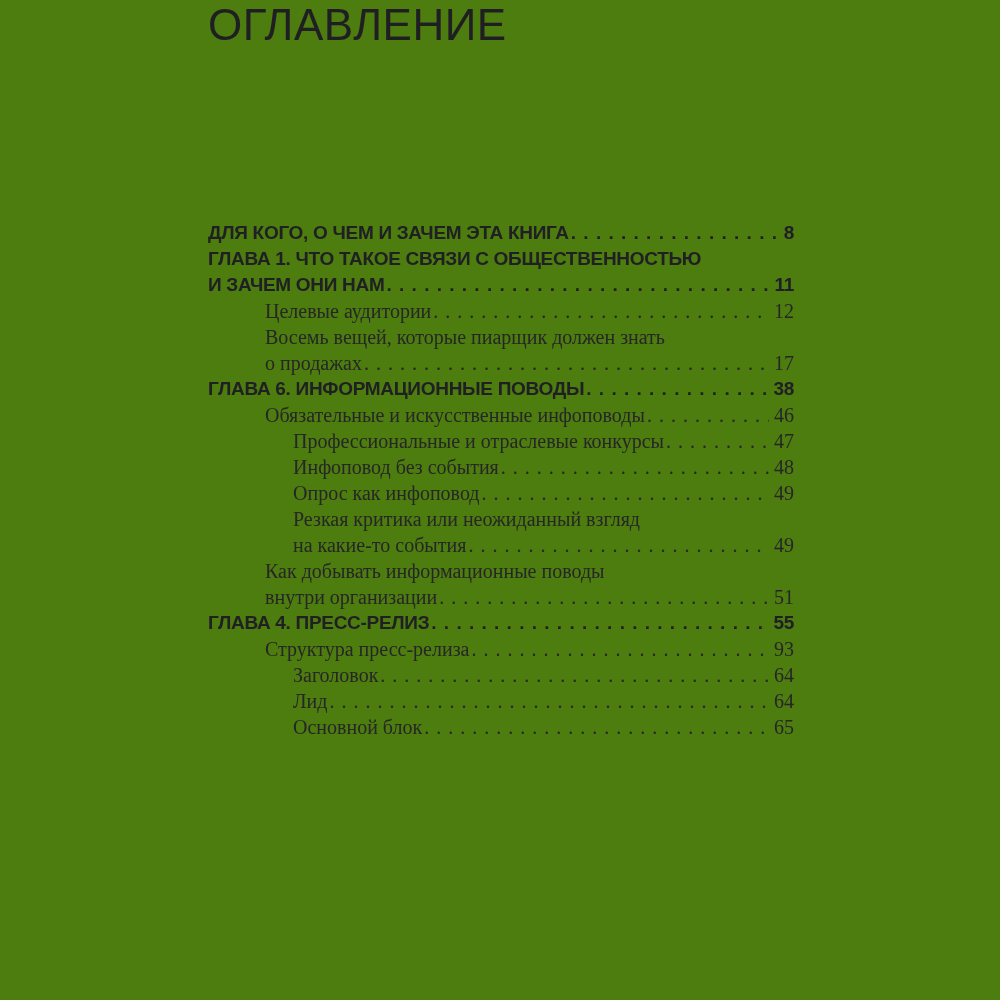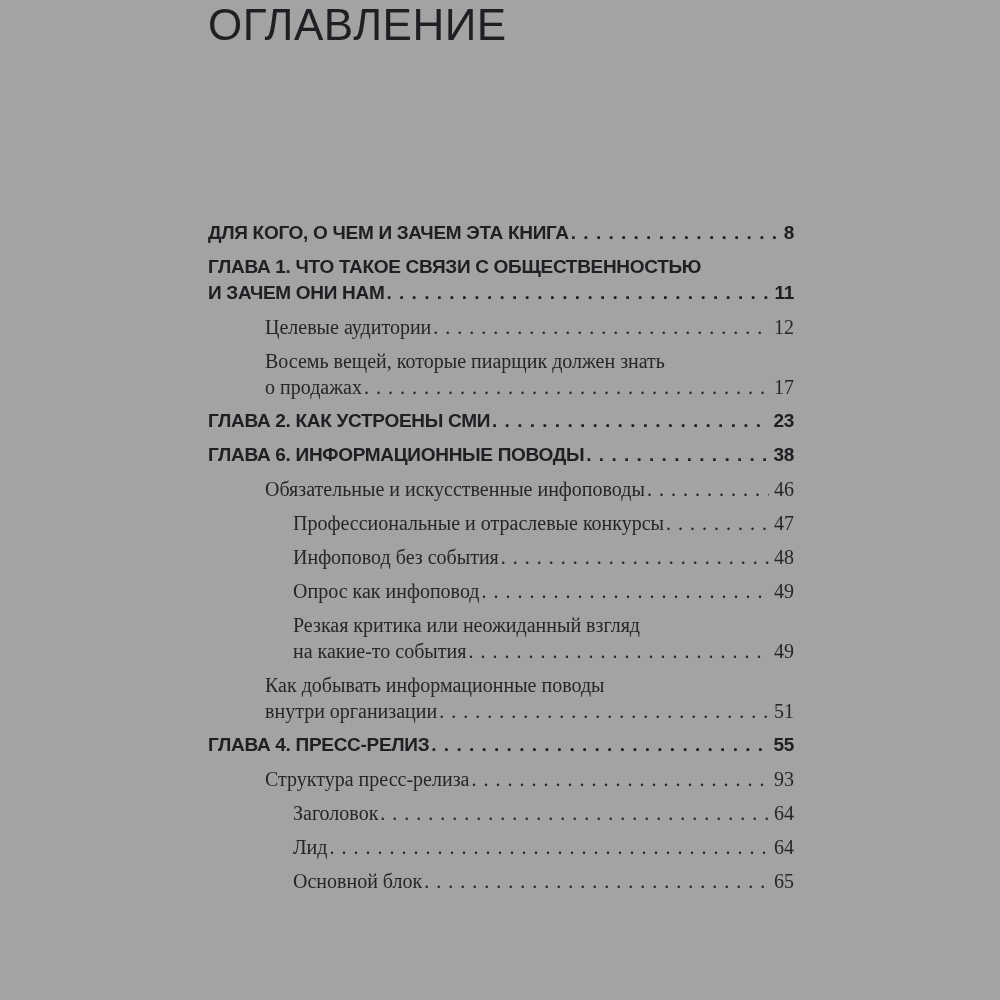--- a/index.html
+++ b/index.html
@@ -4,21 +4,21 @@
 <style>
   html, body {
     margin: 0;
     padding: 0;
     background: #ffffff;
   }
   .page {
     position: relative;
     width: 1000px;
     height: 1000px;
-    background: #a3a3a3;
+    background: #4d7c0f;
     overflow: hidden;
     font-family: "Liberation Serif", serif;
     color: #262626;
   }
   .content {
     position: absolute;
     left: 208px;
     top: 2px;
     width: 586px;
   }
@@ -28,21 +28,20 @@
     font-weight: 400;
     font-size: 44px;
     line-height: 46px;
     letter-spacing: 0.5px;
     color: #1f1f23;
   }
   .toc {
     margin-top: 172px;
   }
   .entry {
-    margin-top: 8px;
   }
   .toc .entry:first-child {
     margin-top: 0;
   }
   .entry.lvl1 {
     font-family: "Liberation Sans", sans-serif;
     font-weight: 700;
     font-size: 19px;
     letter-spacing: -0.3px;
     color: #202024;
@@ -118,27 +117,20 @@
         <div class="entry lvl2">
           <div class="line">Восемь вещей, которые пиарщик должен знать</div>
           <div class="lastline">
             <span class="text">о продажах</span>
             <span class="leader"></span>
             <span class="pg">17</span>
           </div>
         </div>
         <div class="entry lvl1">
           <div class="lastline">
-            <span class="text">ГЛАВА 2. КАК УСТРОЕНЫ СМИ</span>
-            <span class="leader"></span>
-            <span class="pg">23</span>
-          </div>
-        </div>
-        <div class="entry lvl1">
-          <div class="lastline">
             <span class="text">ГЛАВА 6. ИНФОРМАЦИОННЫЕ ПОВОДЫ</span>
             <span class="leader"></span>
             <span class="pg">38</span>
           </div>
         </div>
         <div class="entry lvl2">
           <div class="lastline">
             <span class="text">Обязательные и искусственные инфоповоды</span>
             <span class="leader"></span>
             <span class="pg">46</span>

